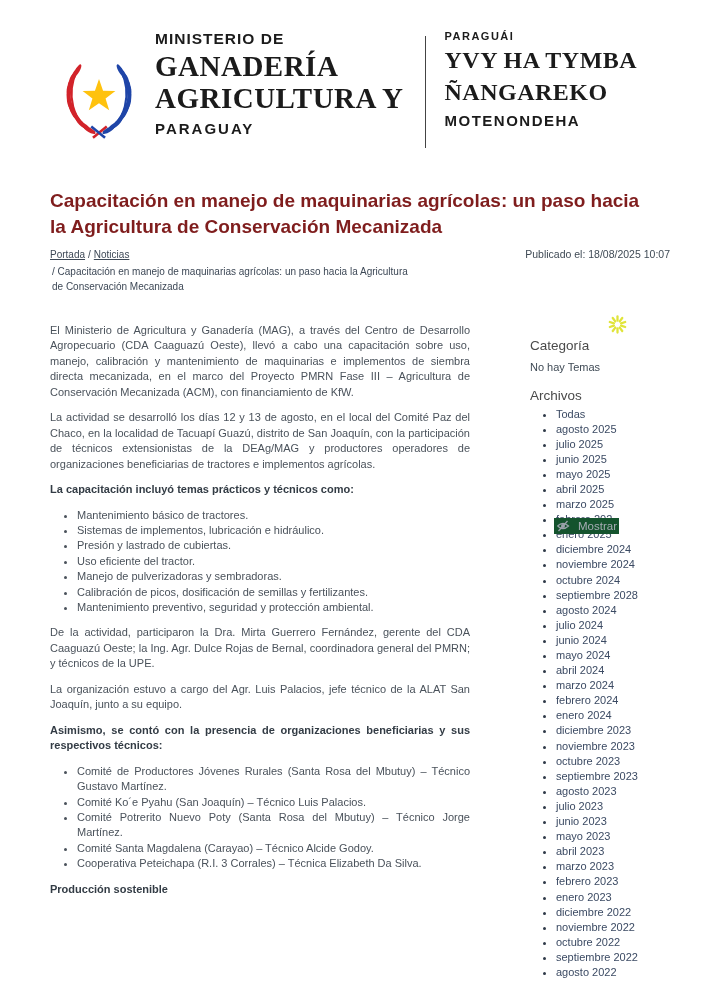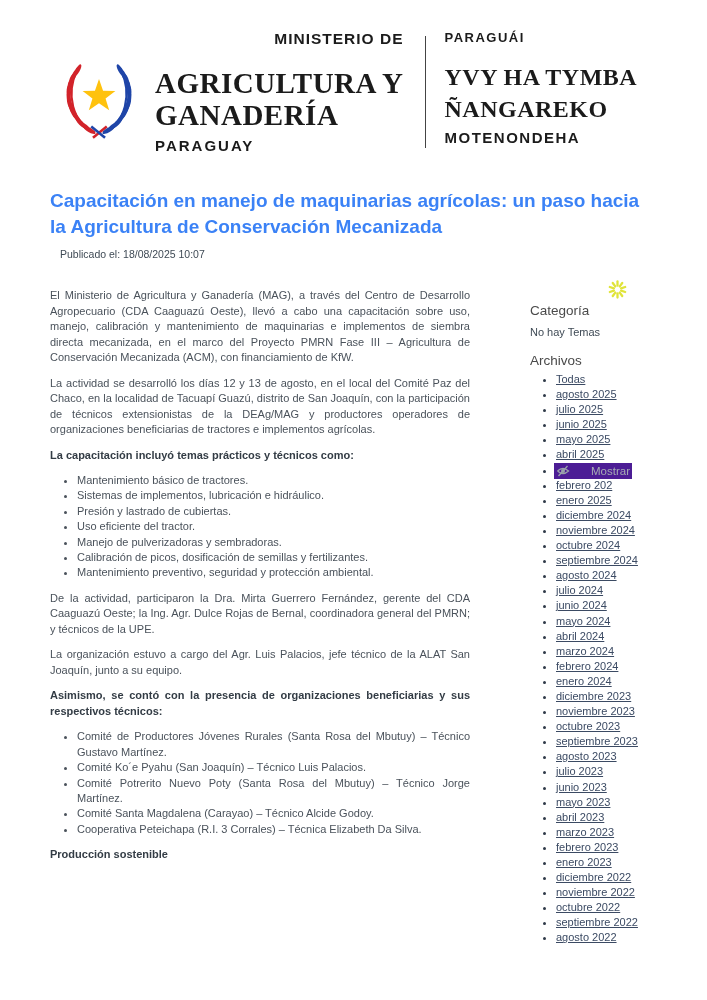--- a/index.html
+++ b/index.html
@@ -10,34 +10,34 @@
     color:#4a525b;
     -webkit-font-smoothing:antialiased;
   }
   .page { width:707px; min-height:1000px; background:#fff; overflow:hidden; }
 
   
   .site-header { display:flex; align-items:flex-start; padding:30px 0 0 55px; height:160px; }
   .logo-left { display:flex; align-items:flex-start; }
   .emblem { width:88px; height:112px; margin-top:6px; }
   .logo-text { margin-left:12px; color:#1b1b1b; }
-  .lt-top { font-size:15.5px; font-weight:600; letter-spacing:1px; margin-bottom:19px;text-align:right; }
+  .lt-top { font-size:15.5px; font-weight:600; letter-spacing:1px; margin-bottom:2px; }
   .lt-serif { font-family:"Liberation Serif", serif; font-weight:700; font-size:29px; line-height:32px; letter-spacing:.5px; }
   .lt-bottom { font-size:15px; font-weight:700; letter-spacing:2px; margin-top:6px; }
   .logo-divider { width:1px; background:#444; height:112px; margin:6px 18px 0 22px; }
   .logo-text-gn { color:#1b1b1b; }
-  .gn-top { font-size:13px; font-weight:600; letter-spacing:1.5px; margin-bottom:16px; }
+  .gn-top { font-size:11px; font-weight:600; letter-spacing:1.5px; margin-bottom:2px; }
   .gn-serif { font-family:"Liberation Serif", serif; font-weight:700; font-size:24px; line-height:32px; letter-spacing:.5px; }
   .gn-bottom { font-size:15px; font-weight:700; letter-spacing:1.5px; margin-top:4px; }
 
   
   .article-head { padding:0 37px 0 50px; }
   h1.page-title {
     margin-top:28px; width:608px;
-    font-size:19px; line-height:26px; font-weight:700; color:#3b82f6;
+    font-size:19px; line-height:26px; font-weight:700; color:#7f1d1d;
   }
   .meta-row { display:flex; justify-content:space-between; align-items:flex-start; margin-top:7px; }
   .breadcrumb { font-size:10px; line-height:15.5px; color:#3d4856; max-width:380px; }
   .breadcrumb a { color:#3d4856; text-decoration:underline; cursor:pointer; }
   .crumb-sep { margin:0 3px; }
   .crumb-current { max-width:365px; padding-left:2px; margin-top:1px; }
   .published { font-size:10.5px; color:#3f4a55; white-space:nowrap; padding-top:1px;margin-left:10px; }
 
   
   .content { position:relative; display:flex; padding:0 37px 30px 50px; }
@@ -47,28 +47,28 @@
   .main-col ul { margin:6px 0 10px 0; padding-left:27px; }
   .main-col ul li { text-align:justify; line-height:15.4px; }
 
   
   .sidebar { width:140px; margin-left:60px; padding-top:42px; position:relative; }
   .sb-heading { font-size:13.5px; font-weight:400; color:#4a4a4a; line-height:17px; }
   .sb-empty { font-size:11px; color:#3f4a55; margin-top:6px; line-height:15px; }
   .sb-heading.archives { margin-top:12px; }
   .archive-list { list-style:disc; margin-top:3px; padding-left:26px; color:#2f3a48; }
   .archive-list li { line-height:15.1px; font-size:11px; }
-  .archive-list a { color:#3b4a63; text-decoration:underline; cursor:pointer; }
+  .archive-list a { color:#3b4a63; cursor:pointer; }
 
   
   .accessibility-btn { position:absolute; left:608px; top:20px; width:19px; height:19px; cursor:pointer; }
   .show-tooltip {
-    position:absolute; left:554px; top:203px;
-    display:flex; align-items:center; gap:21px;
-    color:#a6acb4; font-size:11.5px; background:#4c1d95; padding:1px 2px;
+    position:absolute; left:554px; top:223px;
+    display:flex; align-items:center; gap:8px;
+    color:#a6acb4; font-size:11.5px; background:#14532d; padding:1px 2px;
     cursor:pointer;
   }
 </style>
 </head>
 <body>
 
 <div class="page">
 
   <header class="site-header">
     <div class="logo-left">
@@ -107,37 +107,41 @@
           <ellipse rx="8" ry="2.6" transform="translate(72,93) rotate(135)"></ellipse>
           <ellipse rx="7" ry="2.4" transform="translate(67,97) rotate(143)"></ellipse>
           <ellipse rx="8" ry="2.6" transform="translate(62,101) rotate(150)"></ellipse>
           <path d="M58,110 L42,97" fill="none" stroke="#1F45A8" stroke-width="3"></path>
         </g>
 
         <polygon fill="#FFC20E" points="51,42 55.7,55.5 70,55.8 58.6,64.5 62.8,78.2 51,70 39.2,78.2 43.4,64.5 32,55.8 46.3,55.5"></polygon>
       </svg>
       <div class="logo-text">
         <div class="lt-top">MINISTERIO DE</div>
+        <div class="lt-serif">GANADERÍA</div>
         <div class="lt-serif">AGRICULTURA Y</div>
-        <div class="lt-serif">GANADERÍA</div>
         <div class="lt-bottom">PARAGUAY</div>
       </div>
     </div>
     <div class="logo-divider"></div>
     <div class="logo-text-gn">
       <div class="gn-top">PARAGUÁI</div>
       <div class="gn-serif">YVY HA TYMBA</div>
       <div class="gn-serif">ÑANGAREKO</div>
       <div class="gn-bottom">MOTENONDEHA</div>
     </div>
   </header>
 
   <section class="article-head">
     <h1 class="page-title">Capacitación en manejo de maquinarias agrícolas: un paso hacia la Agricultura de Conservación Mecanizada</h1>
     <div class="meta-row">
+      <nav class="breadcrumb">
+        <a>Portada</a><span class="crumb-sep">/</span><a>Noticias</a>
+        <div class="crumb-current">/ Capacitación en manejo de maquinarias agrícolas: un paso hacia la Agricultura de Conservación Mecanizada</div>
+      </nav>
       <div class="published">Publicado el: 18/08/2025 10:07</div>
     </div>
   </section>
 
   <div class="content">
 
     <article class="main-col">
       <p>El Ministerio de Agricultura y Ganadería (MAG), a través del Centro de Desarrollo Agropecuario (CDA Caaguazú Oeste), llevó a cabo una capacitación sobre uso, manejo, calibración y mantenimiento de maquinarias e implementos de siembra directa mecanizada, en el marco del Proyecto PMRN Fase III – Agricultura de Conservación Mecanizada (ACM), con financiamiento de KfW.</p>
       <p>La actividad se desarrolló los días 12 y 13 de agosto, en el local del Comité Paz del Chaco, en la localidad de Tacuapí Guazú, distrito de San Joaquín, con la participación de técnicos extensionistas de la DEAg/MAG y productores operadores de organizaciones beneficiarias de tractores e implementos agrícolas.</p>
       <p class="bold">La capacitación incluyó temas prácticos y técnicos como:</p>
@@ -173,21 +177,21 @@
           <li><a>julio 2025</a></li>
           <li><a>junio 2025</a></li>
           <li><a>mayo 2025</a></li>
           <li><a>abril 2025</a></li>
           <li><a>marzo 2025</a></li>
           <li><a>febrero 202</a></li>
           <li><a>enero 2025</a></li>
           <li><a>diciembre 2024</a></li>
           <li><a>noviembre 2024</a></li>
           <li><a>octubre 2024</a></li>
-          <li><a>septiembre 2024</a></li>
+          <li><a>septiembre 2028</a></li>
           <li><a>agosto 2024</a></li>
           <li><a>julio 2024</a></li>
           <li><a>junio 2024</a></li>
           <li><a>mayo 2024</a></li>
           <li><a>abril 2024</a></li>
           <li><a>marzo 2024</a></li>
           <li><a>febrero 2024</a></li>
           <li><a>enero 2024</a></li>
           <li><a>diciembre 2023</a></li>
           <li><a>noviembre 2023</a></li>

